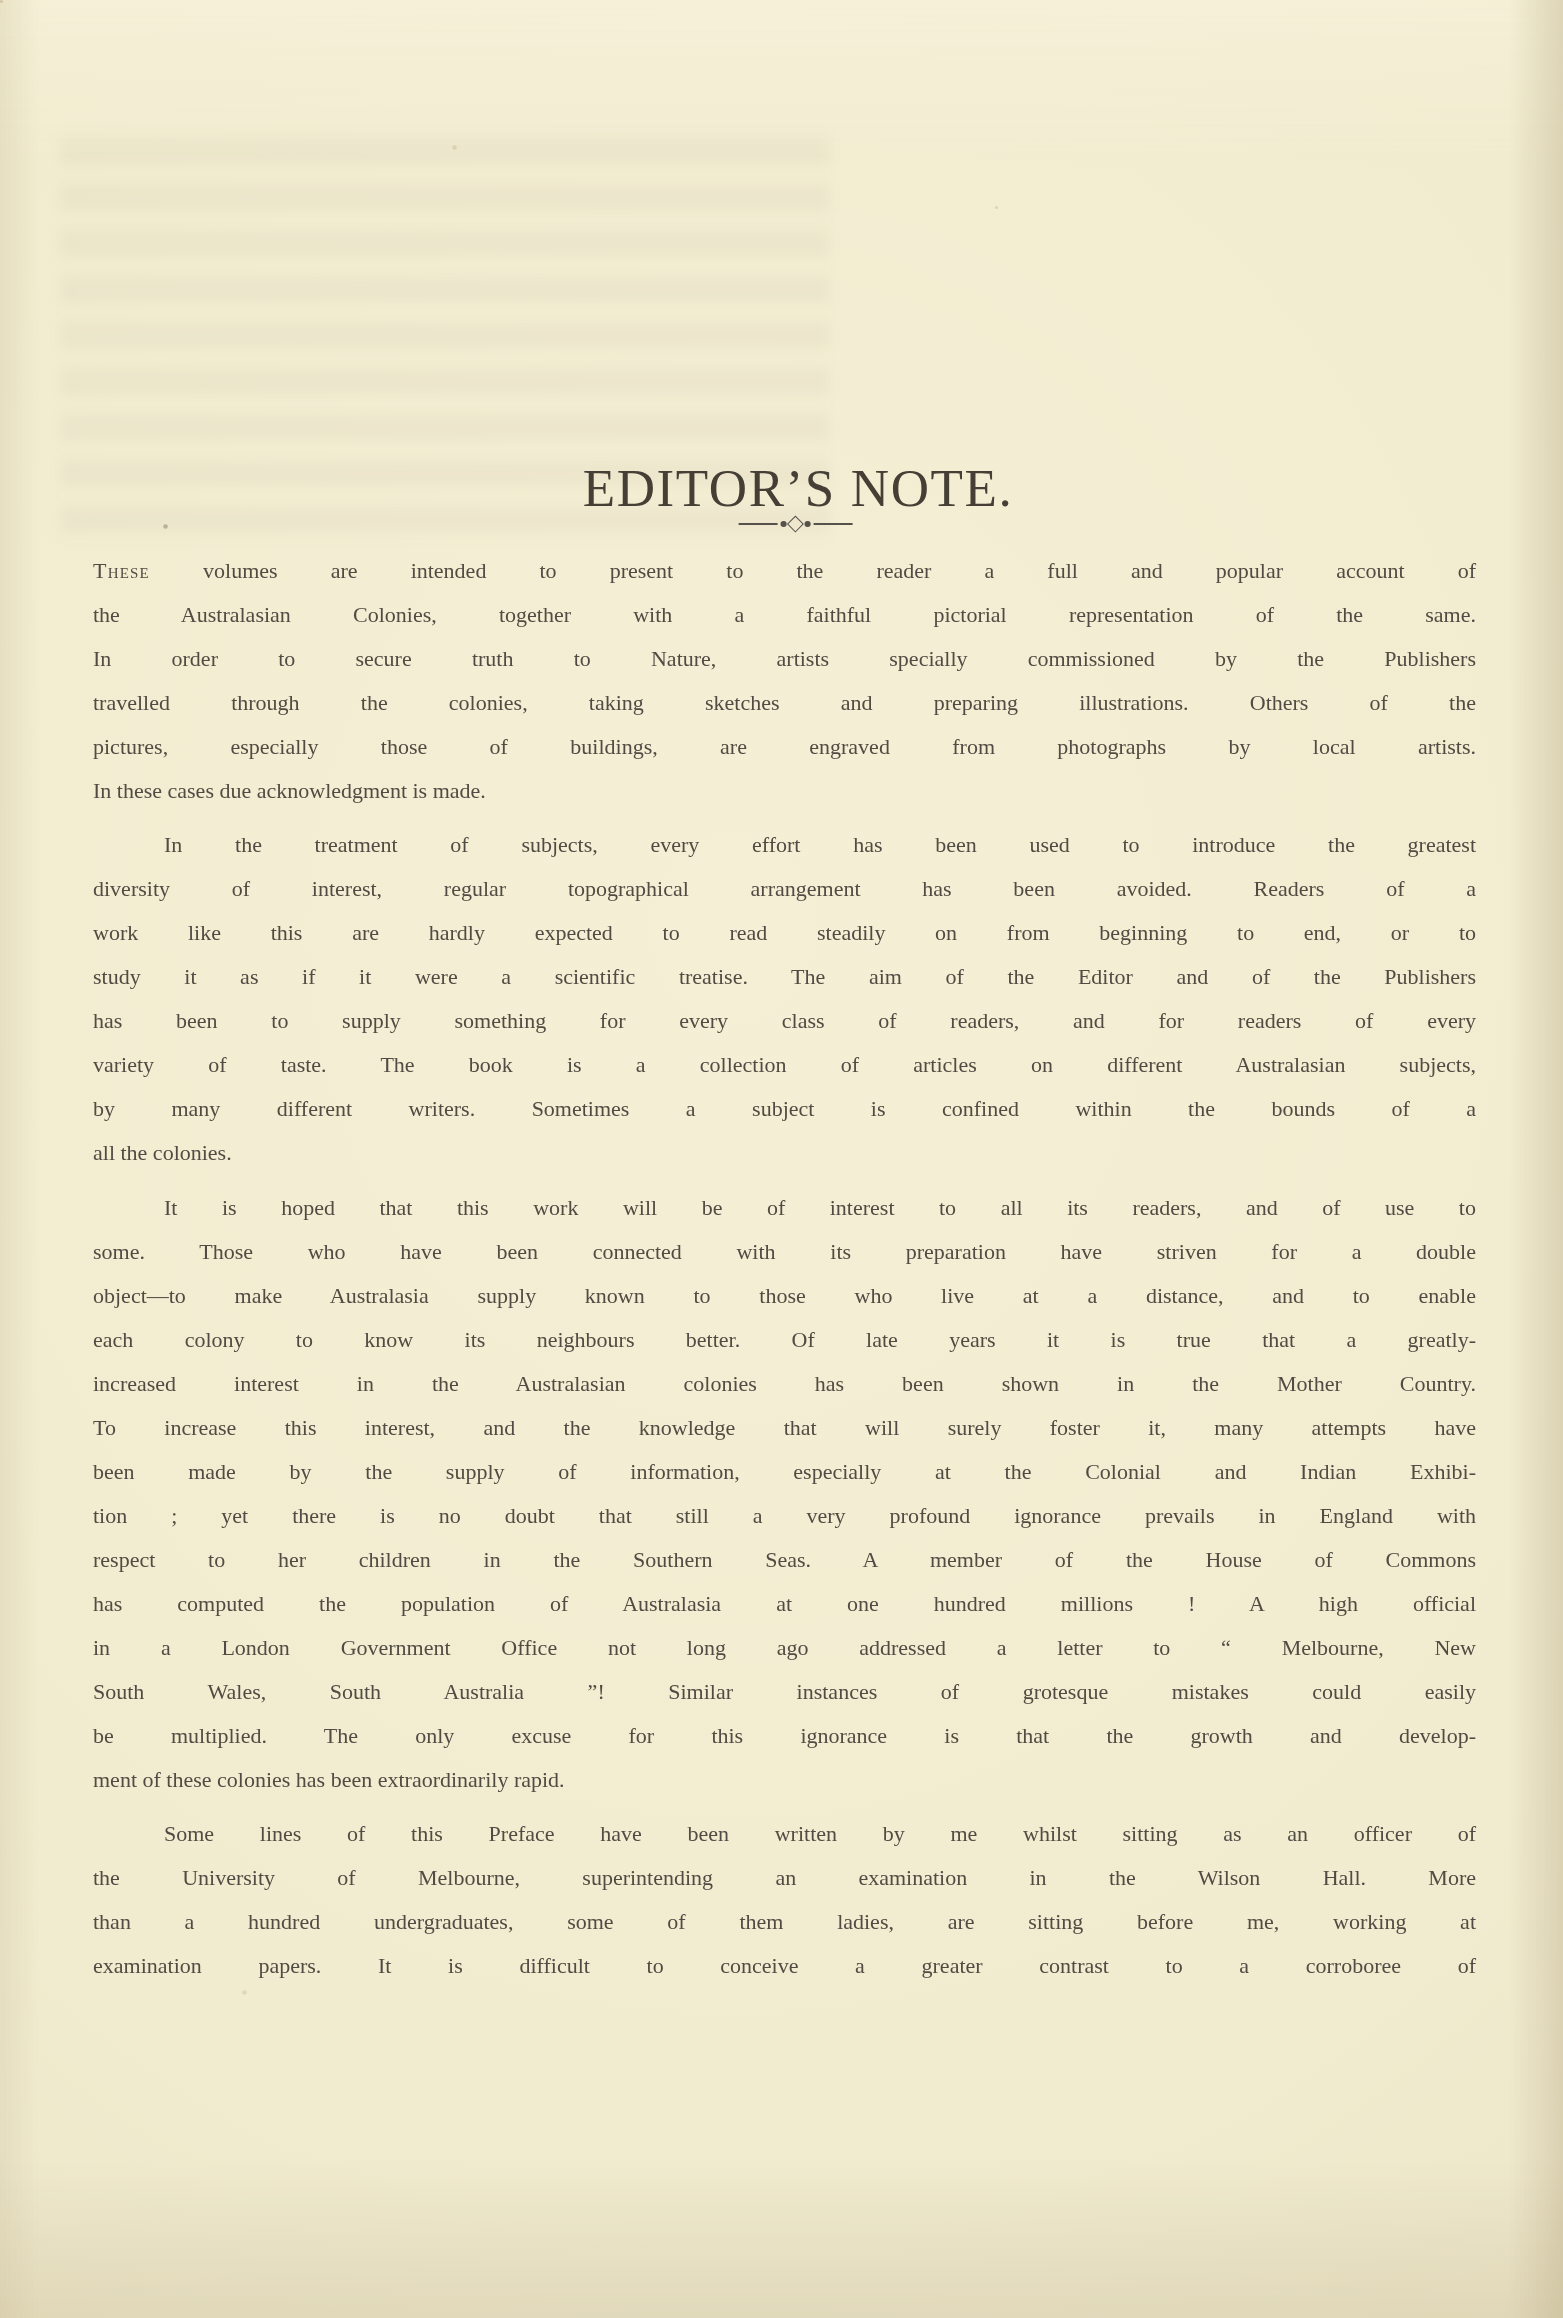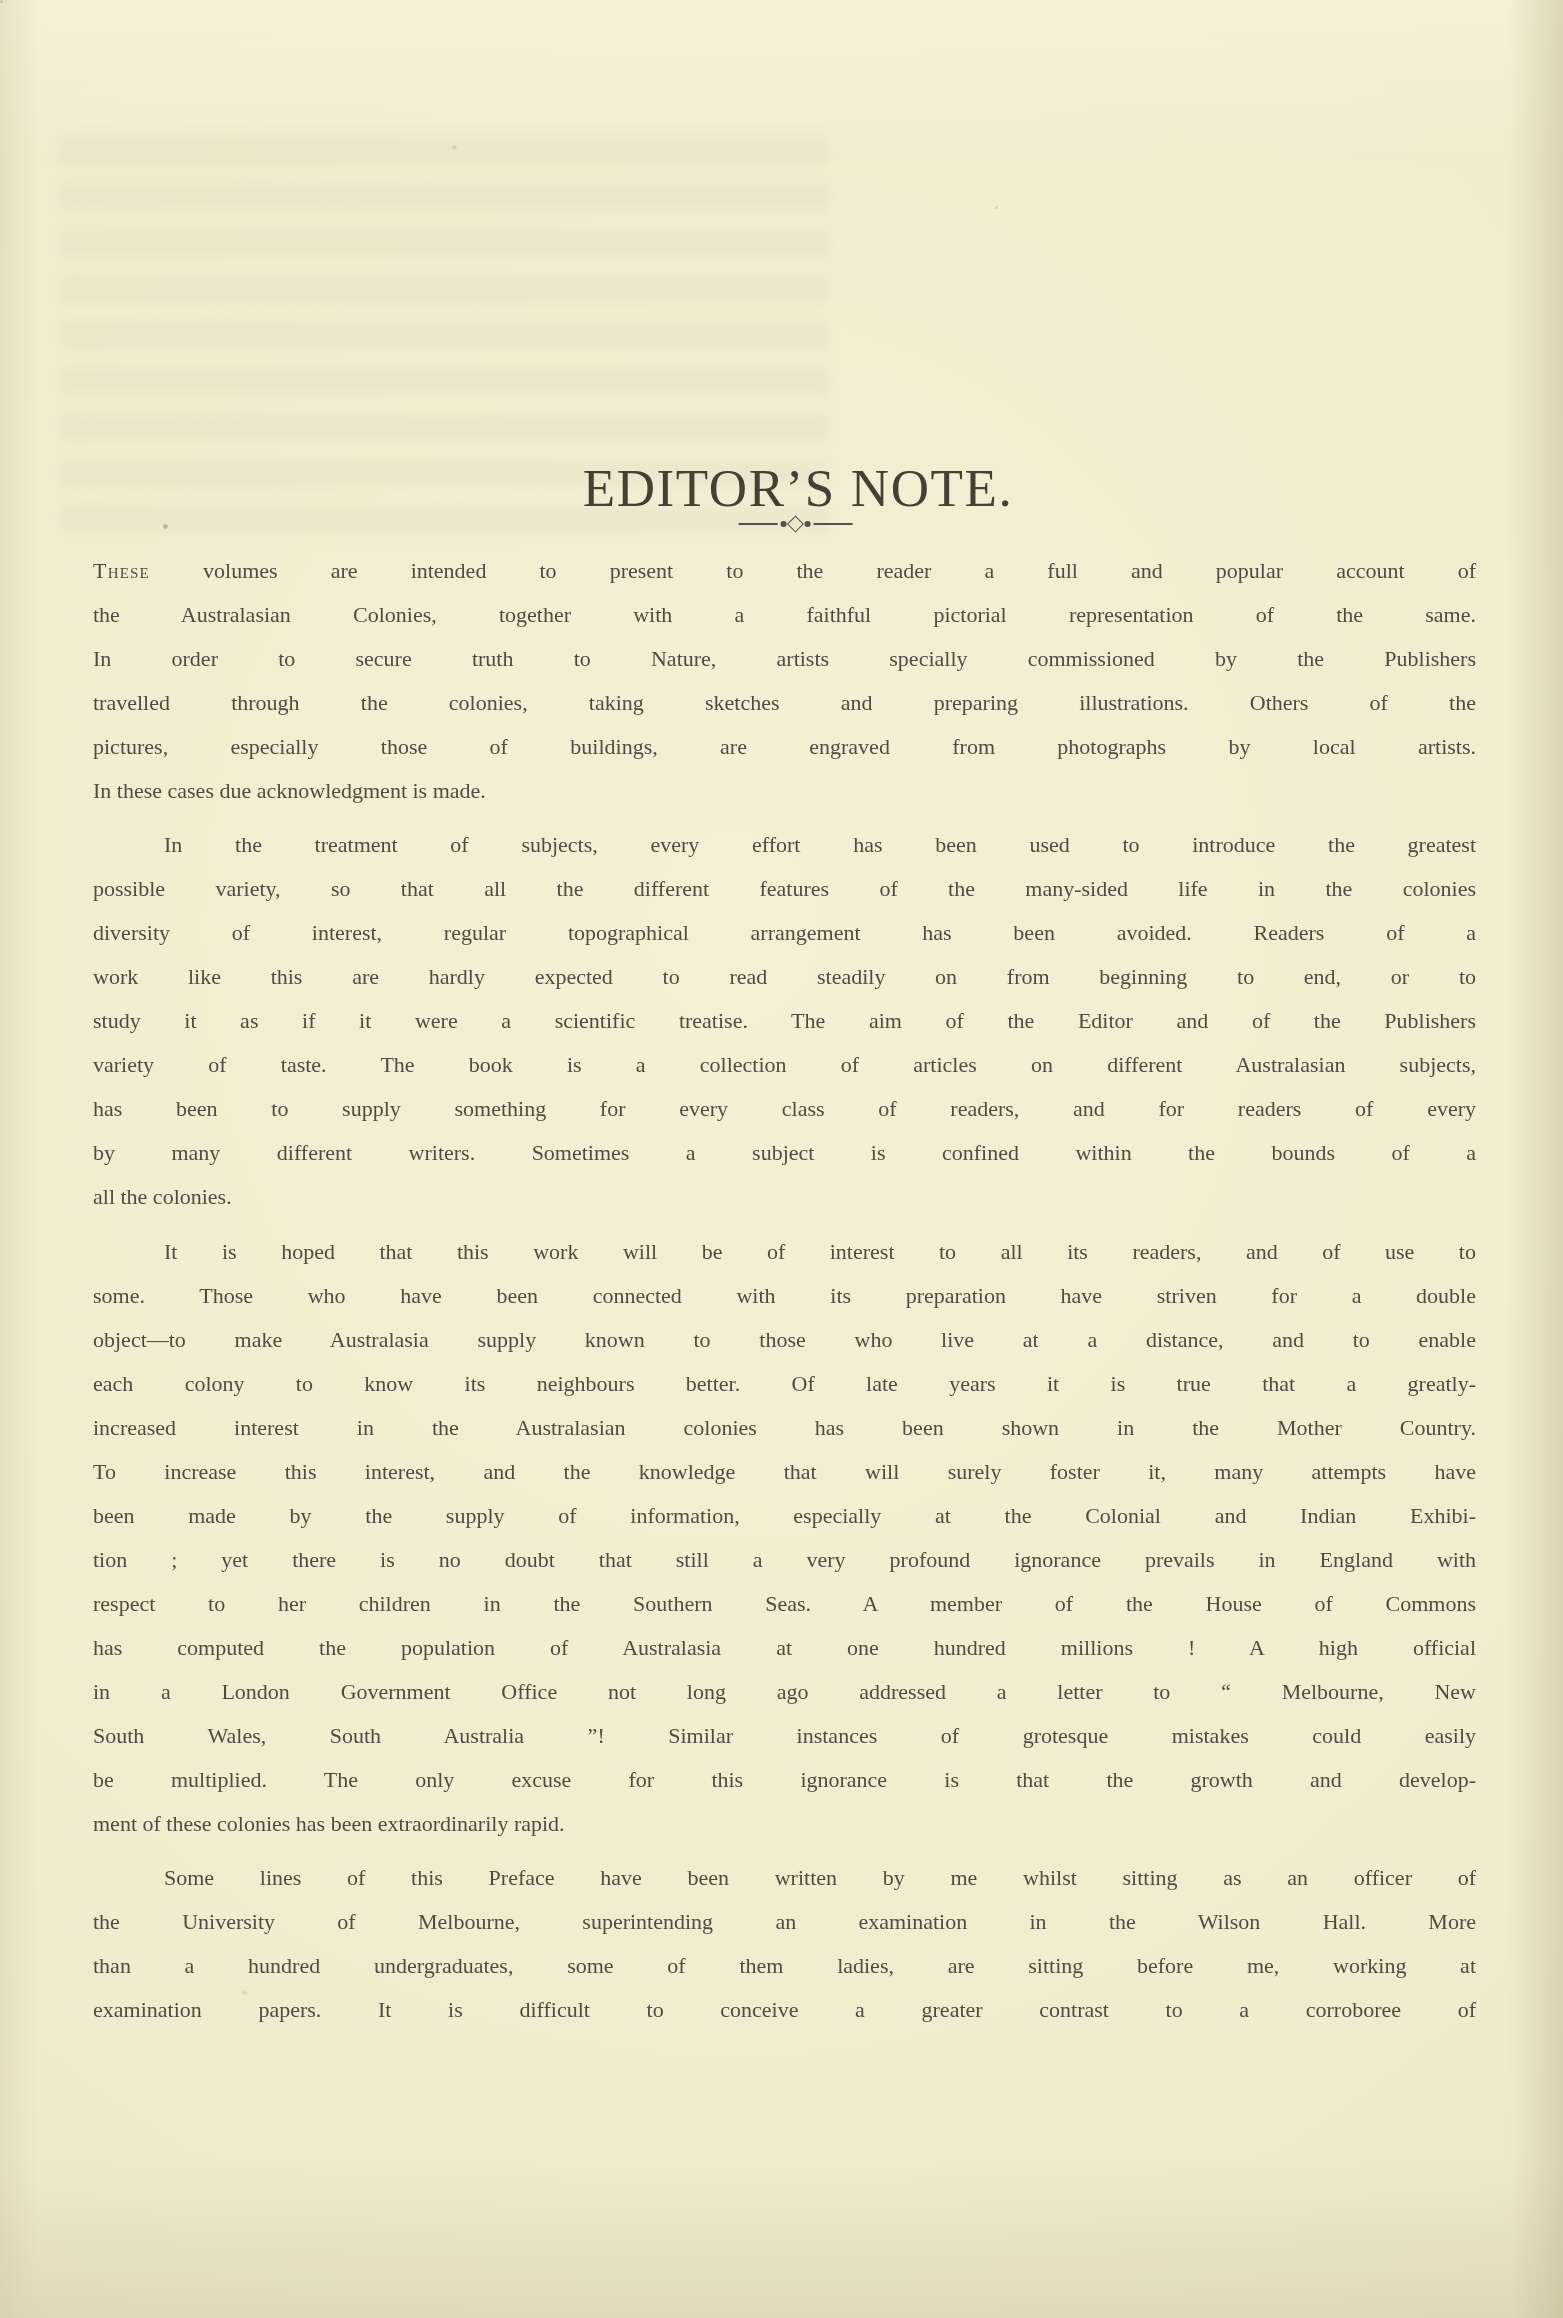--- a/index.html
+++ b/index.html
@@ -91,26 +91,25 @@
       <div class="para">
         <div class="line"><span class="lead-sc">These</span> volumes are intended to present to the reader a full and popular account of</div>
         <div class="line">the Australasian Colonies, together with a faithful pictorial representation of the same.</div>
         <div class="line">In order to secure truth to Nature, artists specially commissioned by the Publishers</div>
         <div class="line">travelled through the colonies, taking sketches and preparing illustrations. Others of the</div>
         <div class="line">pictures, especially those of buildings, are engraved from photographs by local artists.</div>
         <div class="line ragged">In these cases due acknowledgment is made.</div>
       </div>
       <div class="para">
         <div class="line indent">In the treatment of subjects, every effort has been used to introduce the greatest</div>
-        <div class="line">possible variety, so that all the different features of the many-sided life in the colonies</div>
         <div class="line">diversity of interest, regular topographical arrangement has been avoided. Readers of a</div>
         <div class="line">work like this are hardly expected to read steadily on from beginning to end, or to</div>
         <div class="line">study it as if it were a scientific treatise. The aim of the Editor and of the Publishers</div>
+        <div class="line">has been to supply something for every class of readers, and for readers of every</div>
         <div class="line">variety of taste. The book is a collection of articles on different Australasian subjects,</div>
-        <div class="line">has been to supply something for every class of readers, and for readers of every</div>
         <div class="line">by many different writers. Sometimes a subject is confined within the bounds of a</div>
         <div class="line ragged">all the colonies.</div>
       </div>
       <div class="para">
         <div class="line indent">It is hoped that this work will be of interest to all its readers, and of use to</div>
         <div class="line">some. Those who have been connected with its preparation have striven for a double</div>
         <div class="line">object—to make Australasia supply known to those who live at a distance, and to enable</div>
         <div class="line">each colony to know its neighbours better. Of late years it is true that a greatly-</div>
         <div class="line">increased interest in the Australasian colonies has been shown in the Mother Country.</div>
         <div class="line">To increase this interest, and the knowledge that will surely foster it, many attempts have</div>

